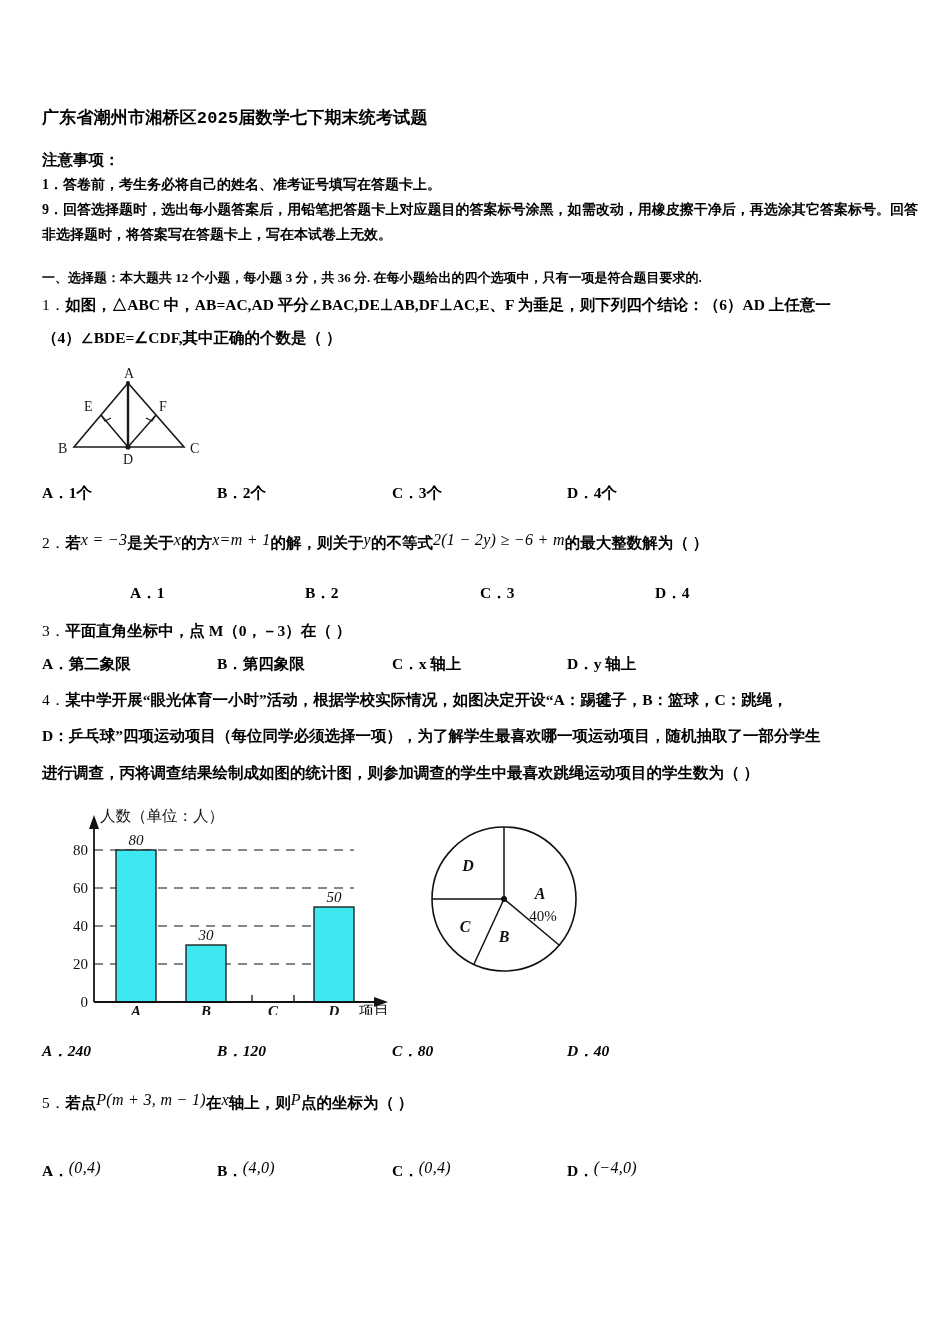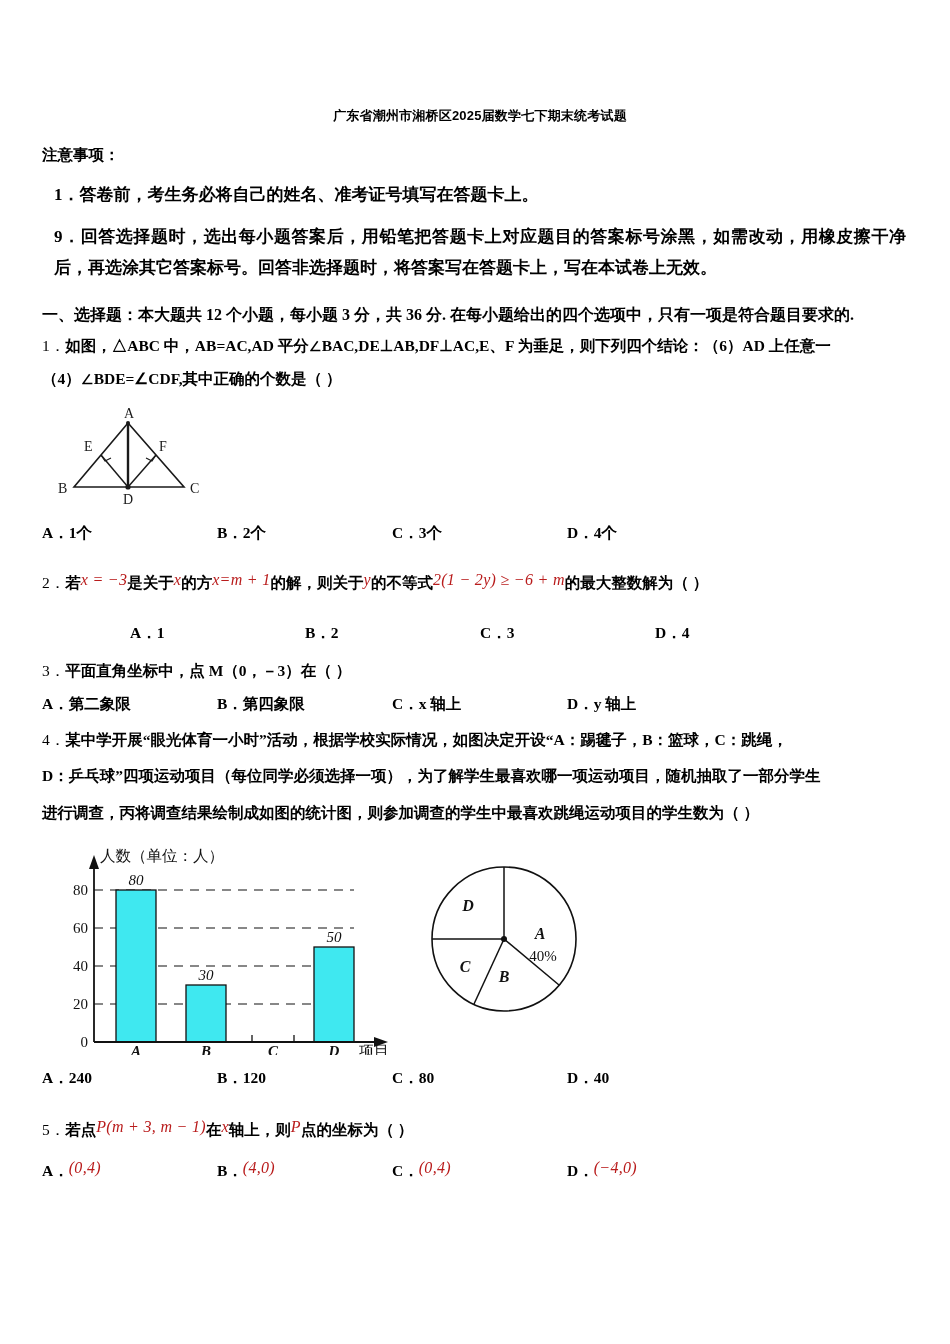--- a/index.html
+++ b/index.html
@@ -24,51 +24,50 @@
   }
   .content {
     position: absolute;
     left: 42px;
     top: 108px;
     width: 876px;
   }
 
   
   .doc-title {
-    text-align: center;
-    font-family: Liberation Sans, sans-serif;
-    font-weight: bold;
-    font-size: 13px;
+    font-family: Liberation Mono, monospace;
+    font-weight: bold;
+    font-size: 17px;
     letter-spacing: 0.2px;
     margin: 0 0 16px 0;
     line-height: 1.3;
   }
 
   
   .notice-head {
     font-family: "Liberation Serif", serif;
     font-weight: bold;
     font-size: 15.5px;
     line-height: 1.75;
     margin: 0;
   }
   .notice-line {
     font-family: "Liberation Serif", serif;
     font-weight: bold;
-    font-size: 17px;
+    font-size: 14px;
     line-height: 1.78;
-    margin: 12px;
+    margin: 0;
     text-align: justify;
   }
 
   
   .section-head {
     font-family: "Liberation Serif", serif;
     font-weight: bold;
-    font-size: 16px;
+    font-size: 13px;
     line-height: 1.8;
     margin: 18px 0 0 0;
   }
   .q-text {
     font-family: "Liberation Serif", serif;
     font-weight: bold;
     font-size: 15.5px;
     line-height: 2.0;
     margin: 0;
     text-align: justify;
@@ -77,21 +76,21 @@
   .q-num {
     font-weight: normal;
     font-family: "Liberation Serif", serif;
   }
 
   
   .m {
     font-family: "Liberation Serif", "DejaVu Serif", serif;
     font-style: italic;
     font-weight: normal;
-    color: #b91c1c;
+    color: #000000;
     font-size: 16px;
     vertical-align: 0.18em;
     letter-spacing: 0.3px;
   }
 
   
   .opts {
     display: flex;
     margin: 10px 0 0 0;
     font-family: "Liberation Serif", serif;
@@ -253,30 +252,30 @@
 
           <text x="128" y="88" text-anchor="middle" font-family="Liberation Serif, serif" font-style="italic" font-weight="bold" font-size="16" fill="#111">A</text>
           <text x="131" y="110" text-anchor="middle" font-family="Liberation Serif, serif" font-size="15" fill="#111">40%</text>
           <text x="92" y="131" text-anchor="middle" font-family="Liberation Serif, serif" font-style="italic" font-weight="bold" font-size="16" fill="#111">B</text>
           <text x="53" y="121" text-anchor="middle" font-family="Liberation Serif, serif" font-style="italic" font-weight="bold" font-size="16" fill="#111">C</text>
           <text x="56" y="60" text-anchor="middle" font-family="Liberation Serif, serif" font-style="italic" font-weight="bold" font-size="16" fill="#111">D</text>
         </svg>
       </div>
     </div>
 
-    <div class="opts" style="margin-top:6px;">
+    <div class="opts" style="margin-top:19px;font-style:italic;">
       <div class="opt"><span class="opt-mark">A．</span><span>240</span></div>
       <div class="opt"><span class="opt-mark">B．</span><span>120</span></div>
       <div class="opt"><span class="opt-mark">C．</span><span>80</span></div>
       <div class="opt"><span class="opt-mark">D．</span><span>40</span></div>
     </div>
 
     <p class="q-text loose" style="margin-top:16px;"><span class="q-num">5．</span><span>若点</span><span class="m">P(m + 3, m − 1)</span><span>在</span><span class="m">x</span><span>轴上，则</span><span class="m">P</span><span>点的坐标为（ ）</span></p>
 
-    <div class="opts" style="margin-top:6px;">
+    <div class="opts" style="margin-top:33px;">
       <div class="opt"><span class="opt-mark">A．</span><span class="m">(0,4)</span></div>
       <div class="opt"><span class="opt-mark">B．</span><span class="m">(4,0)</span></div>
       <div class="opt"><span class="opt-mark">C．</span><span class="m">(0,4)</span></div>
       <div class="opt"><span class="opt-mark">D．</span><span class="m">(−4,0)</span></div>
     </div>
 
   </div>
 </div>
 
 </body></html>

